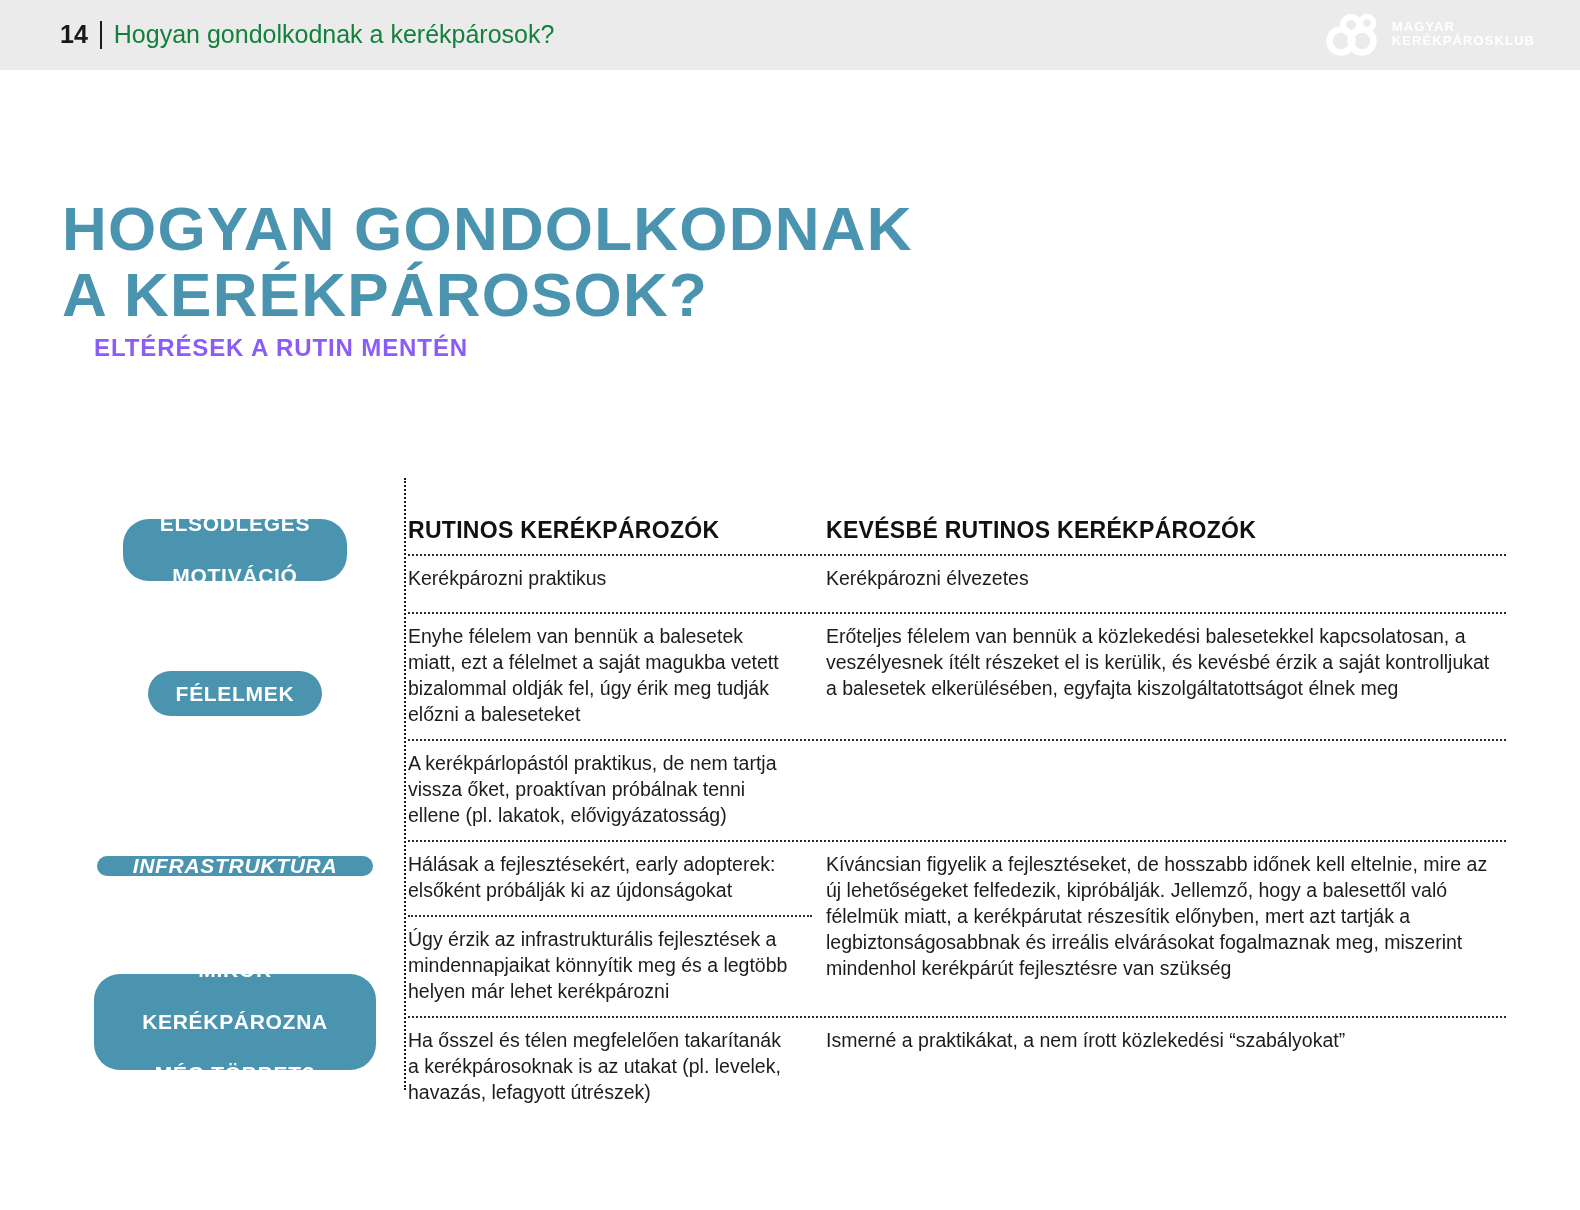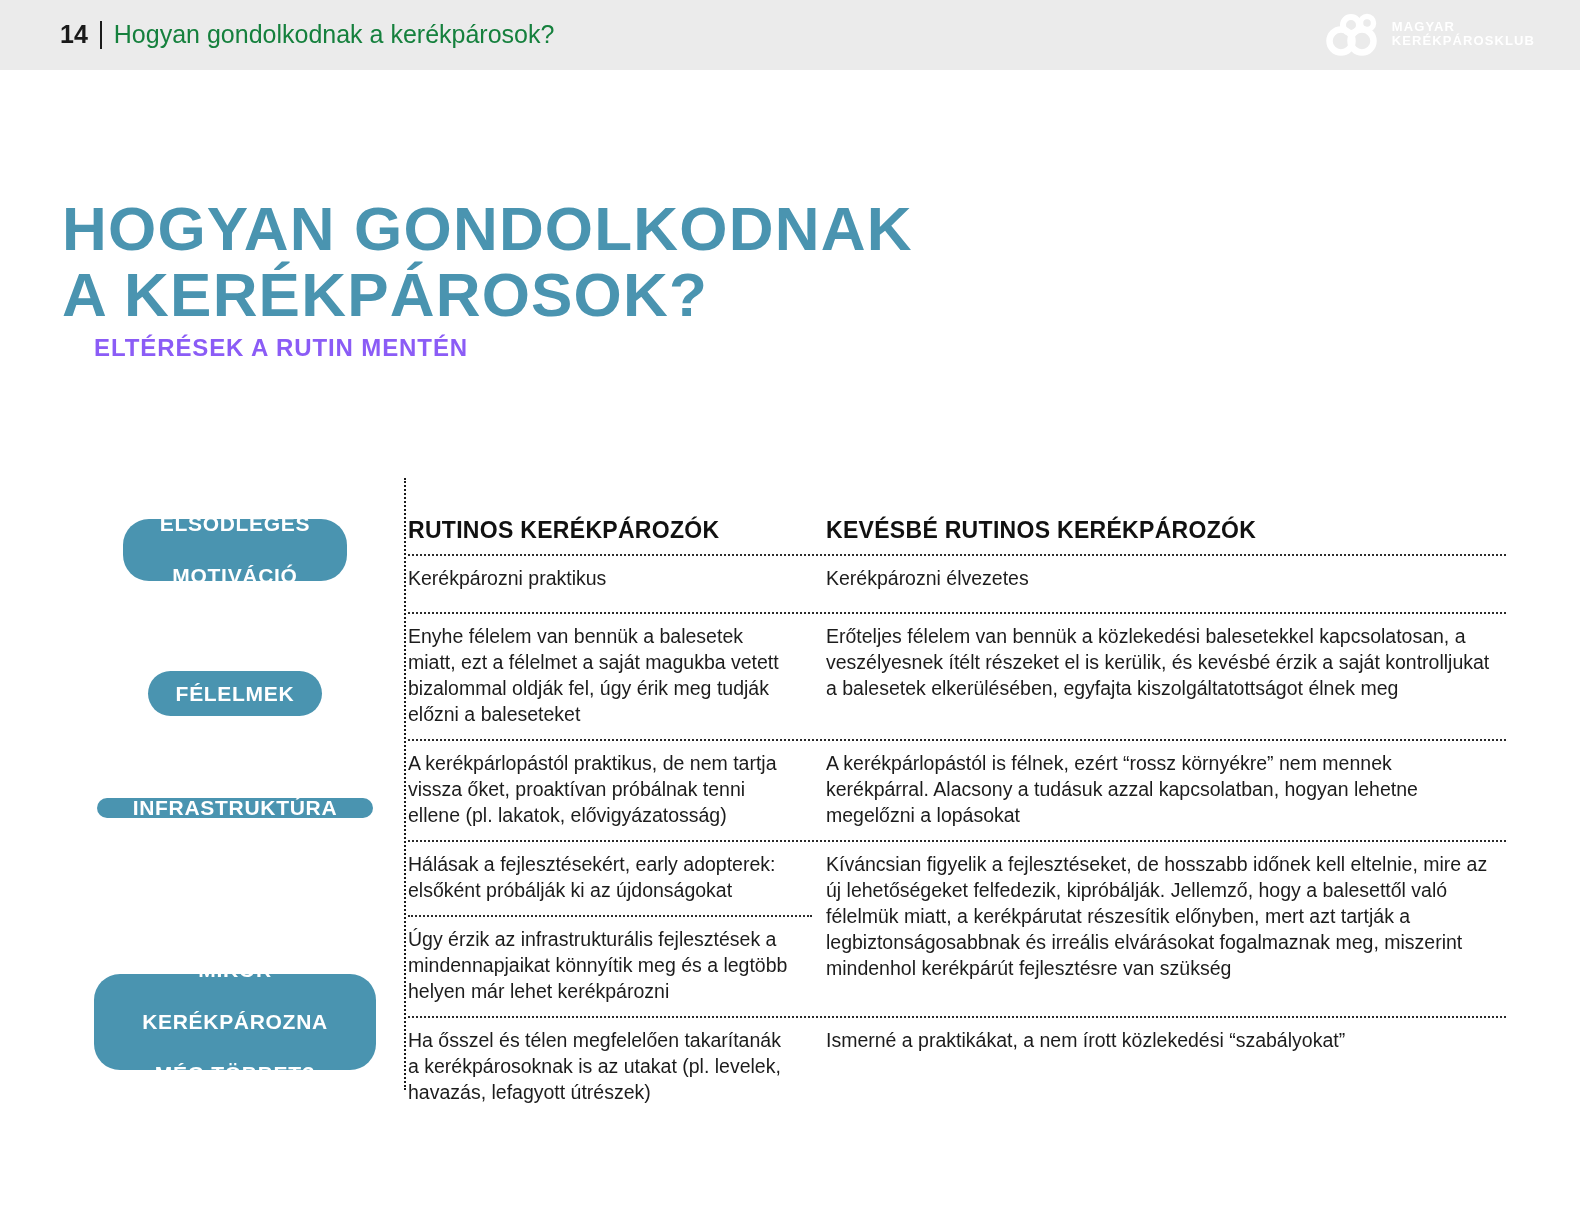--- a/index.html
+++ b/index.html
@@ -132,21 +132,21 @@
     align-items: center;
     justify-content: center;
     line-height: 26px;
     padding: 10px 18px;
     text-transform: uppercase;
   }
   .pill span { display: block; }
 
   #pill-motivacio { left: 123px; top: 519px; width: 224px; height: 62px; }
   #pill-felelmek  { left: 148px; top: 671px; width: 174px; height: 45px; }
-  #pill-infra     { left: 97px;  top: 798px; width: 276px; height: 19px; }
+  #pill-infra     { left: 97px;  top: 856px; width: 276px; height: 19px; font-style: italic; }
   #pill-mikor     { left: 94px;  top: 974px; width: 282px; height: 96px; }
 
   
   .table {
     position: absolute;
     left: 408px;
     top: 478px;
     width: 1098px;
   }
 
@@ -275,21 +275,20 @@
     <div class="divider"></div>
 
     <div class="row">
       <div class="cell left">Enyhe félelem van bennük a balesetek miatt, ezt a félelmet a saját magukba vetett bizalommal oldják fel, úgy érik meg tudják előzni a baleseteket</div>
       <div class="cell right">Erőteljes félelem van bennük a közlekedési balesetekkel kapcsolatosan, a veszélyesnek ítélt részeket el is kerülik, és kevésbé érzik a saját kontrolljukat a balesetek elkerülésében, egyfajta kiszolgáltatottságot élnek meg</div>
     </div>
     <div class="divider"></div>
 
     <div class="row">
       <div class="cell left">A kerékpárlopástól praktikus, de nem tartja vissza őket, proaktívan próbálnak tenni ellene (pl. lakatok, elővigyázatosság)</div>
-      <div class="cell right">A kerékpárlopástól is félnek, ezért “rossz környékre” nem mennek kerékpárral. Alacsony a tudásuk azzal kapcsolatban, hogyan lehetne megelőzni a lopásokat</div>
     </div>
     <div class="divider"></div>
 
     <div class="row">
       <div class="stack" style="width:404px;">
         <div class="cell left">Hálásak a fejlesztésekért, early adopterek: elsőként próbálják ki az újdonságokat</div>
         <div class="divider short-left"></div>
         <div class="cell left">Úgy érzik az infrastrukturális fejlesztések a mindennapjaikat könnyítik meg és a legtöbb helyen már lehet kerékpározni</div>
       </div>
       <div class="cell right grow">Kíváncsian figyelik a fejlesztéseket, de hosszabb időnek kell eltelnie, mire az új lehetőségeket felfedezik, kipróbálják. Jellemző, hogy a balesettől való félelmük miatt, a kerékpárutat részesítik előnyben, mert azt tartják a legbiztonságosabbnak és irreális elvárásokat fogalmaznak meg, miszerint mindenhol kerékpárút fejlesztésre van szükség</div>

